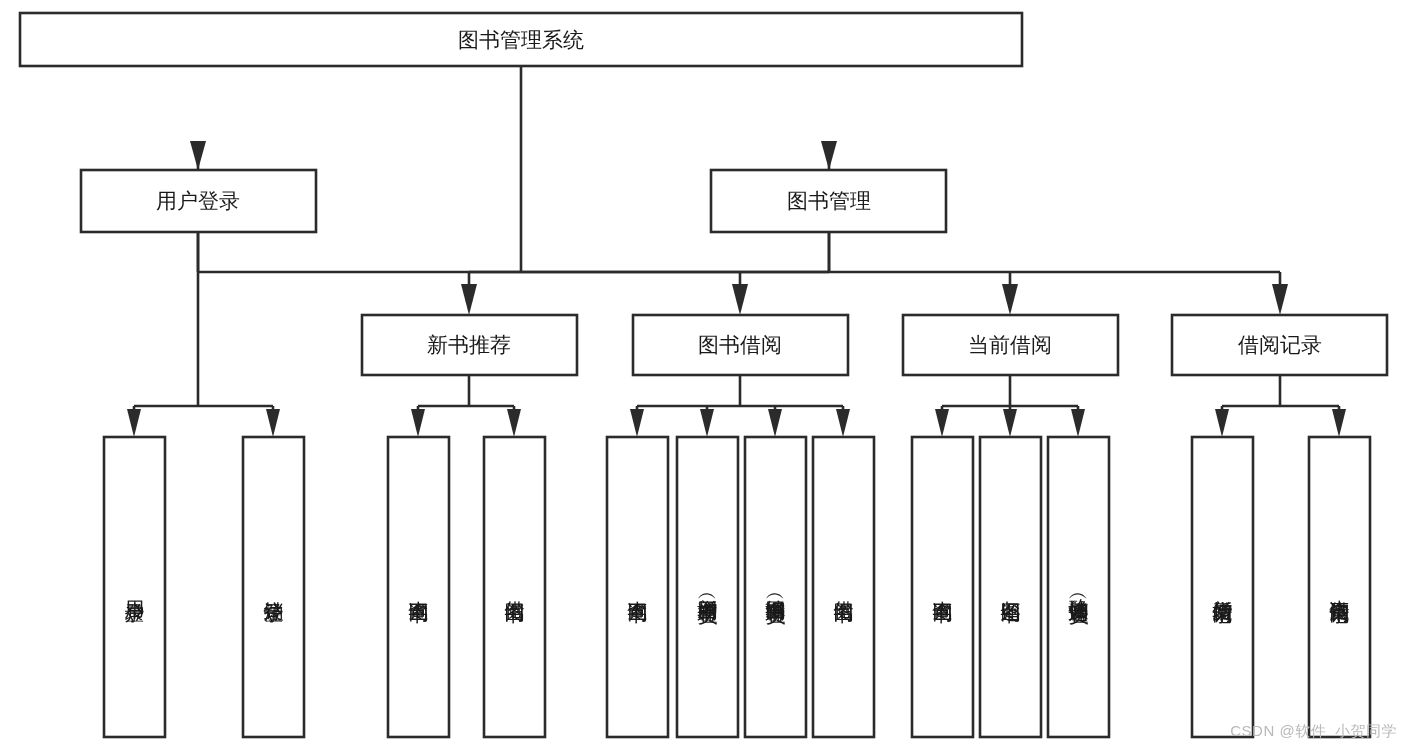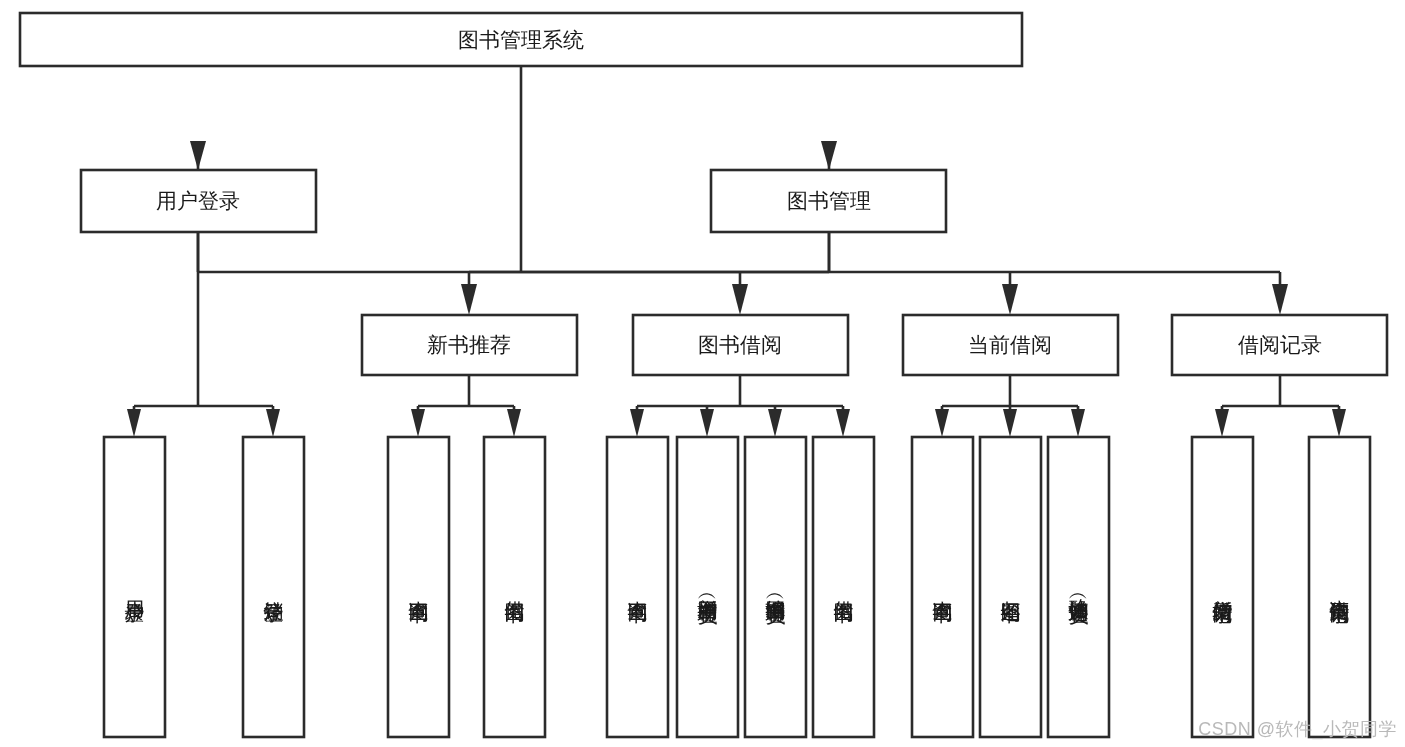--- a/index.html
+++ b/index.html
@@ -65,21 +65,21 @@
     line-height: 1.16;
     letter-spacing: 1px;
     color: #1a1a1a;
     white-space: nowrap;
   }
   .watermark {
     position: absolute;
     right: 8px;
     bottom: 6px;
     font-family: "Liberation Sans", "DejaVu Sans", sans-serif;
-    font-size: 18px;
+    font-size: 15px;
     color: #b9b9b9;
     letter-spacing: 0.5px;
     white-space: nowrap;
   }
 </style>
 </head>
 <body>
 
 <div id="diagram-root">
 

